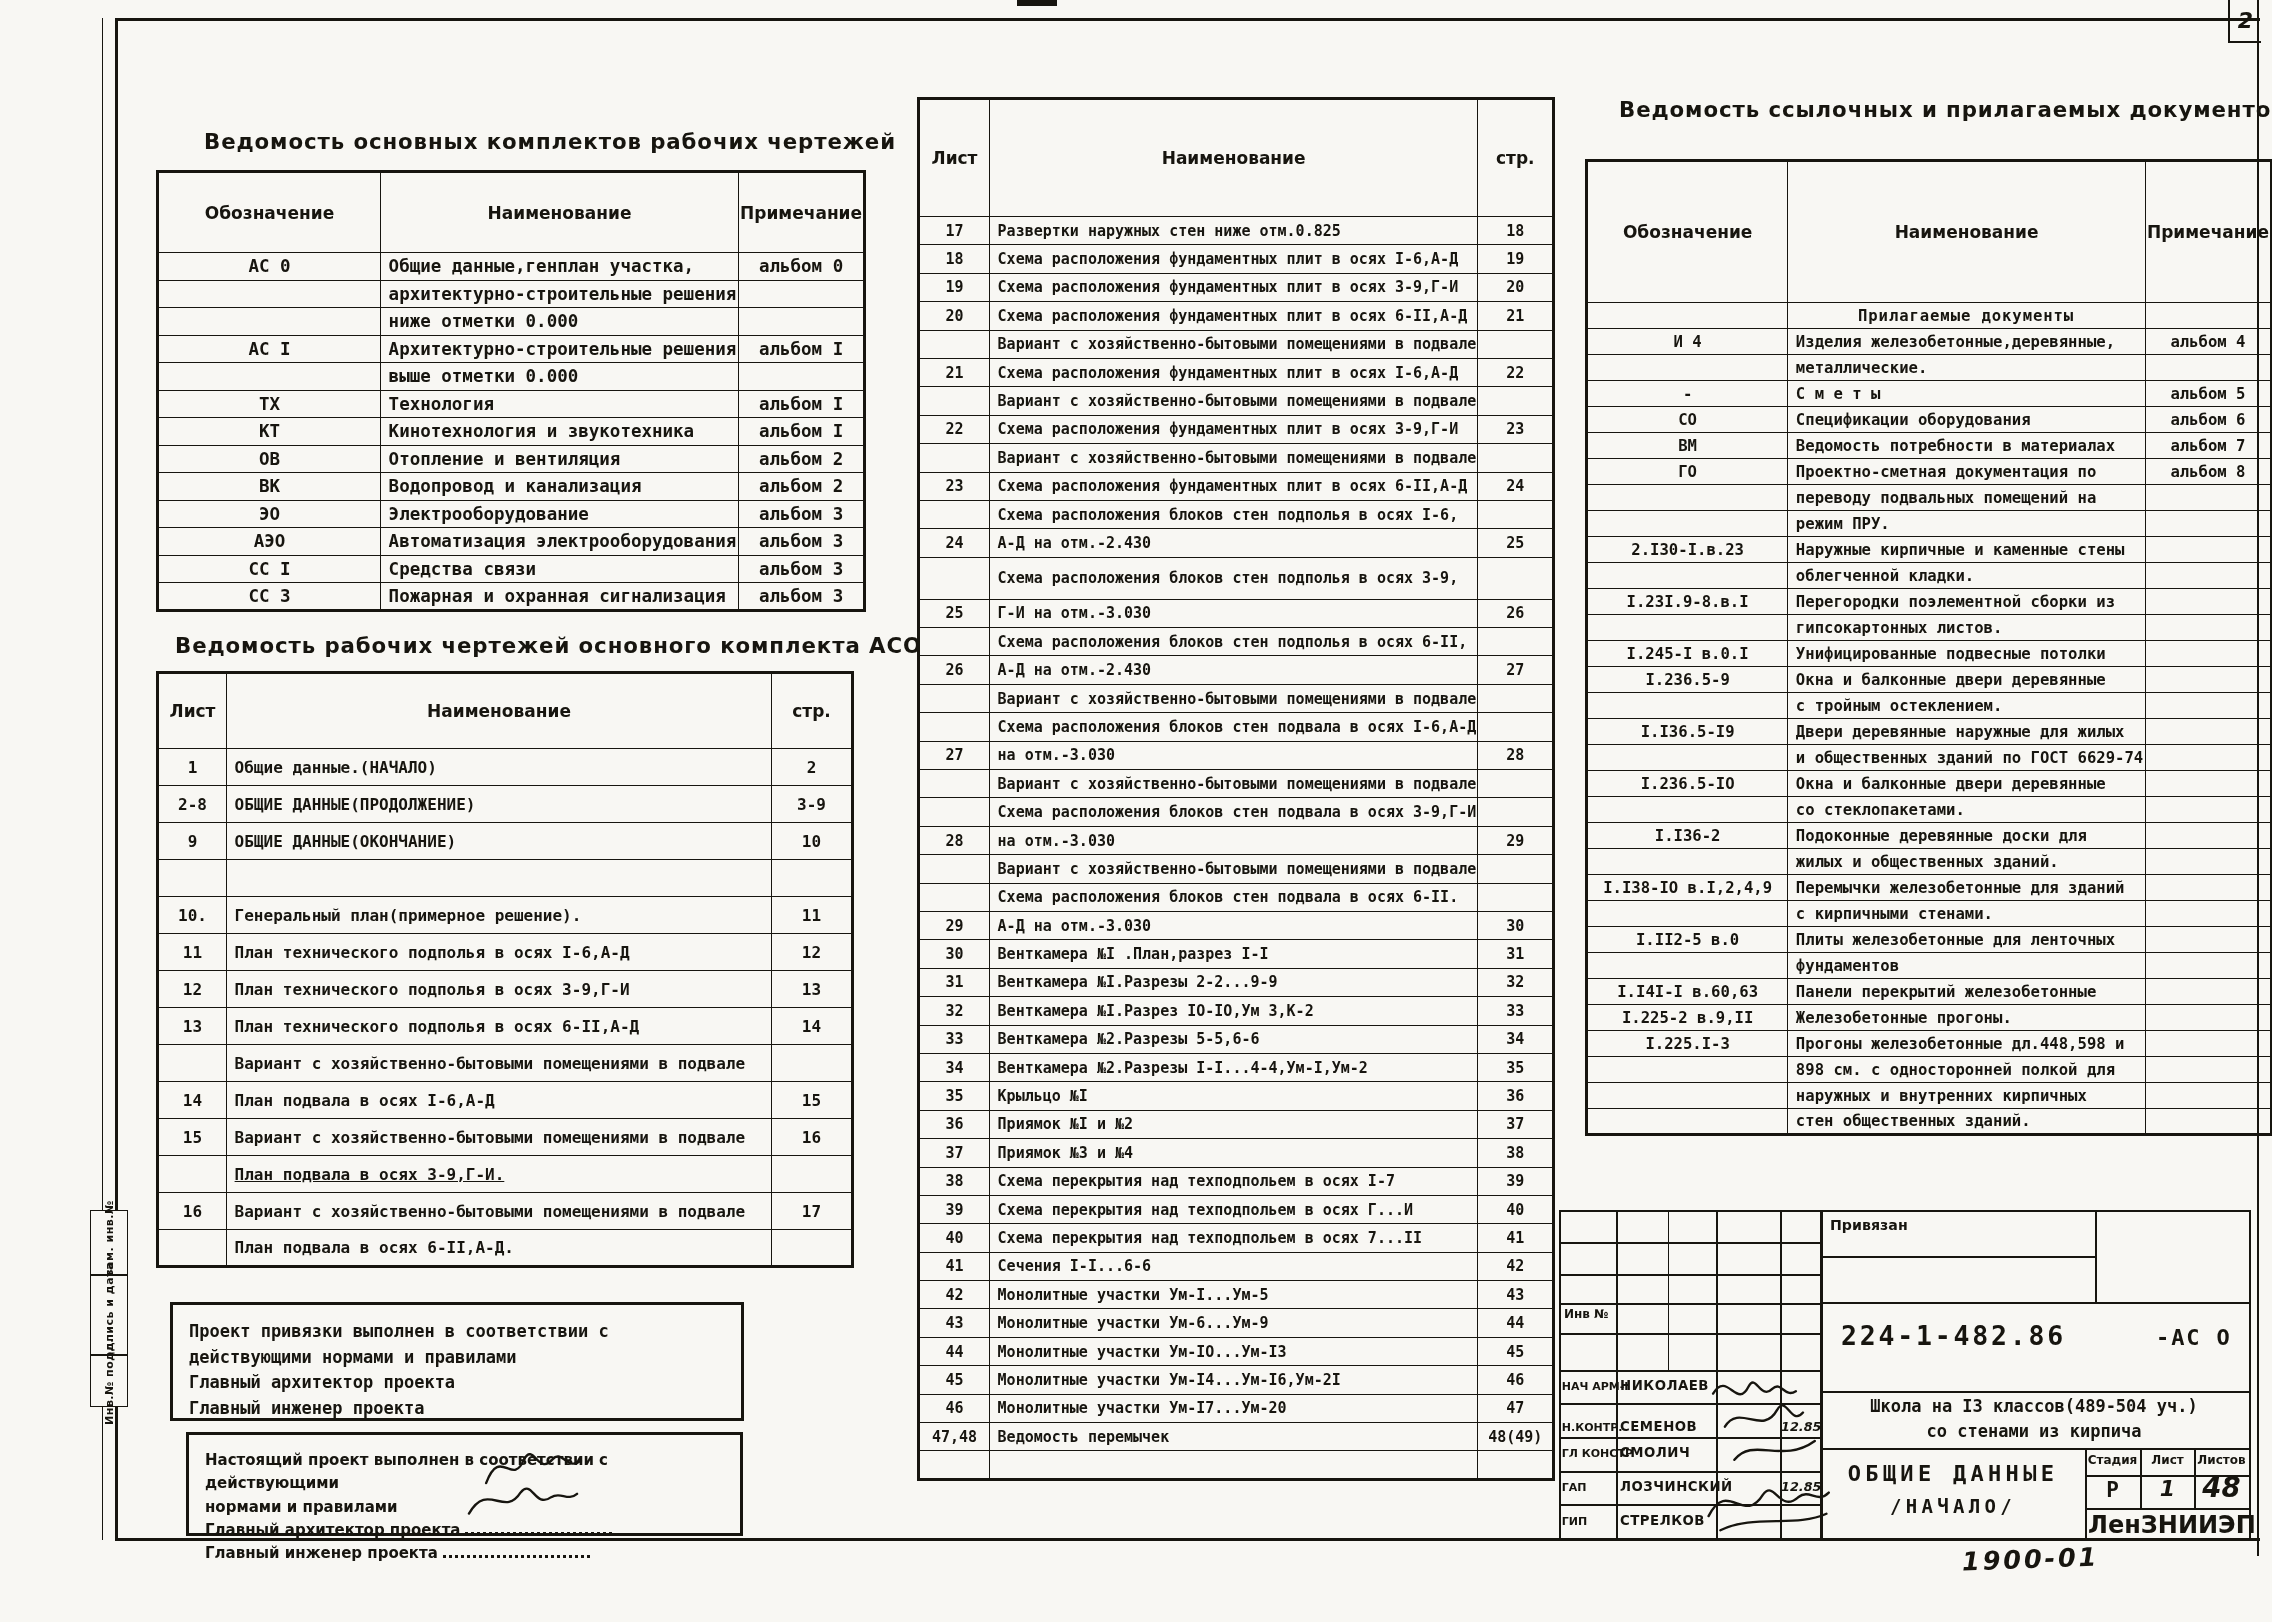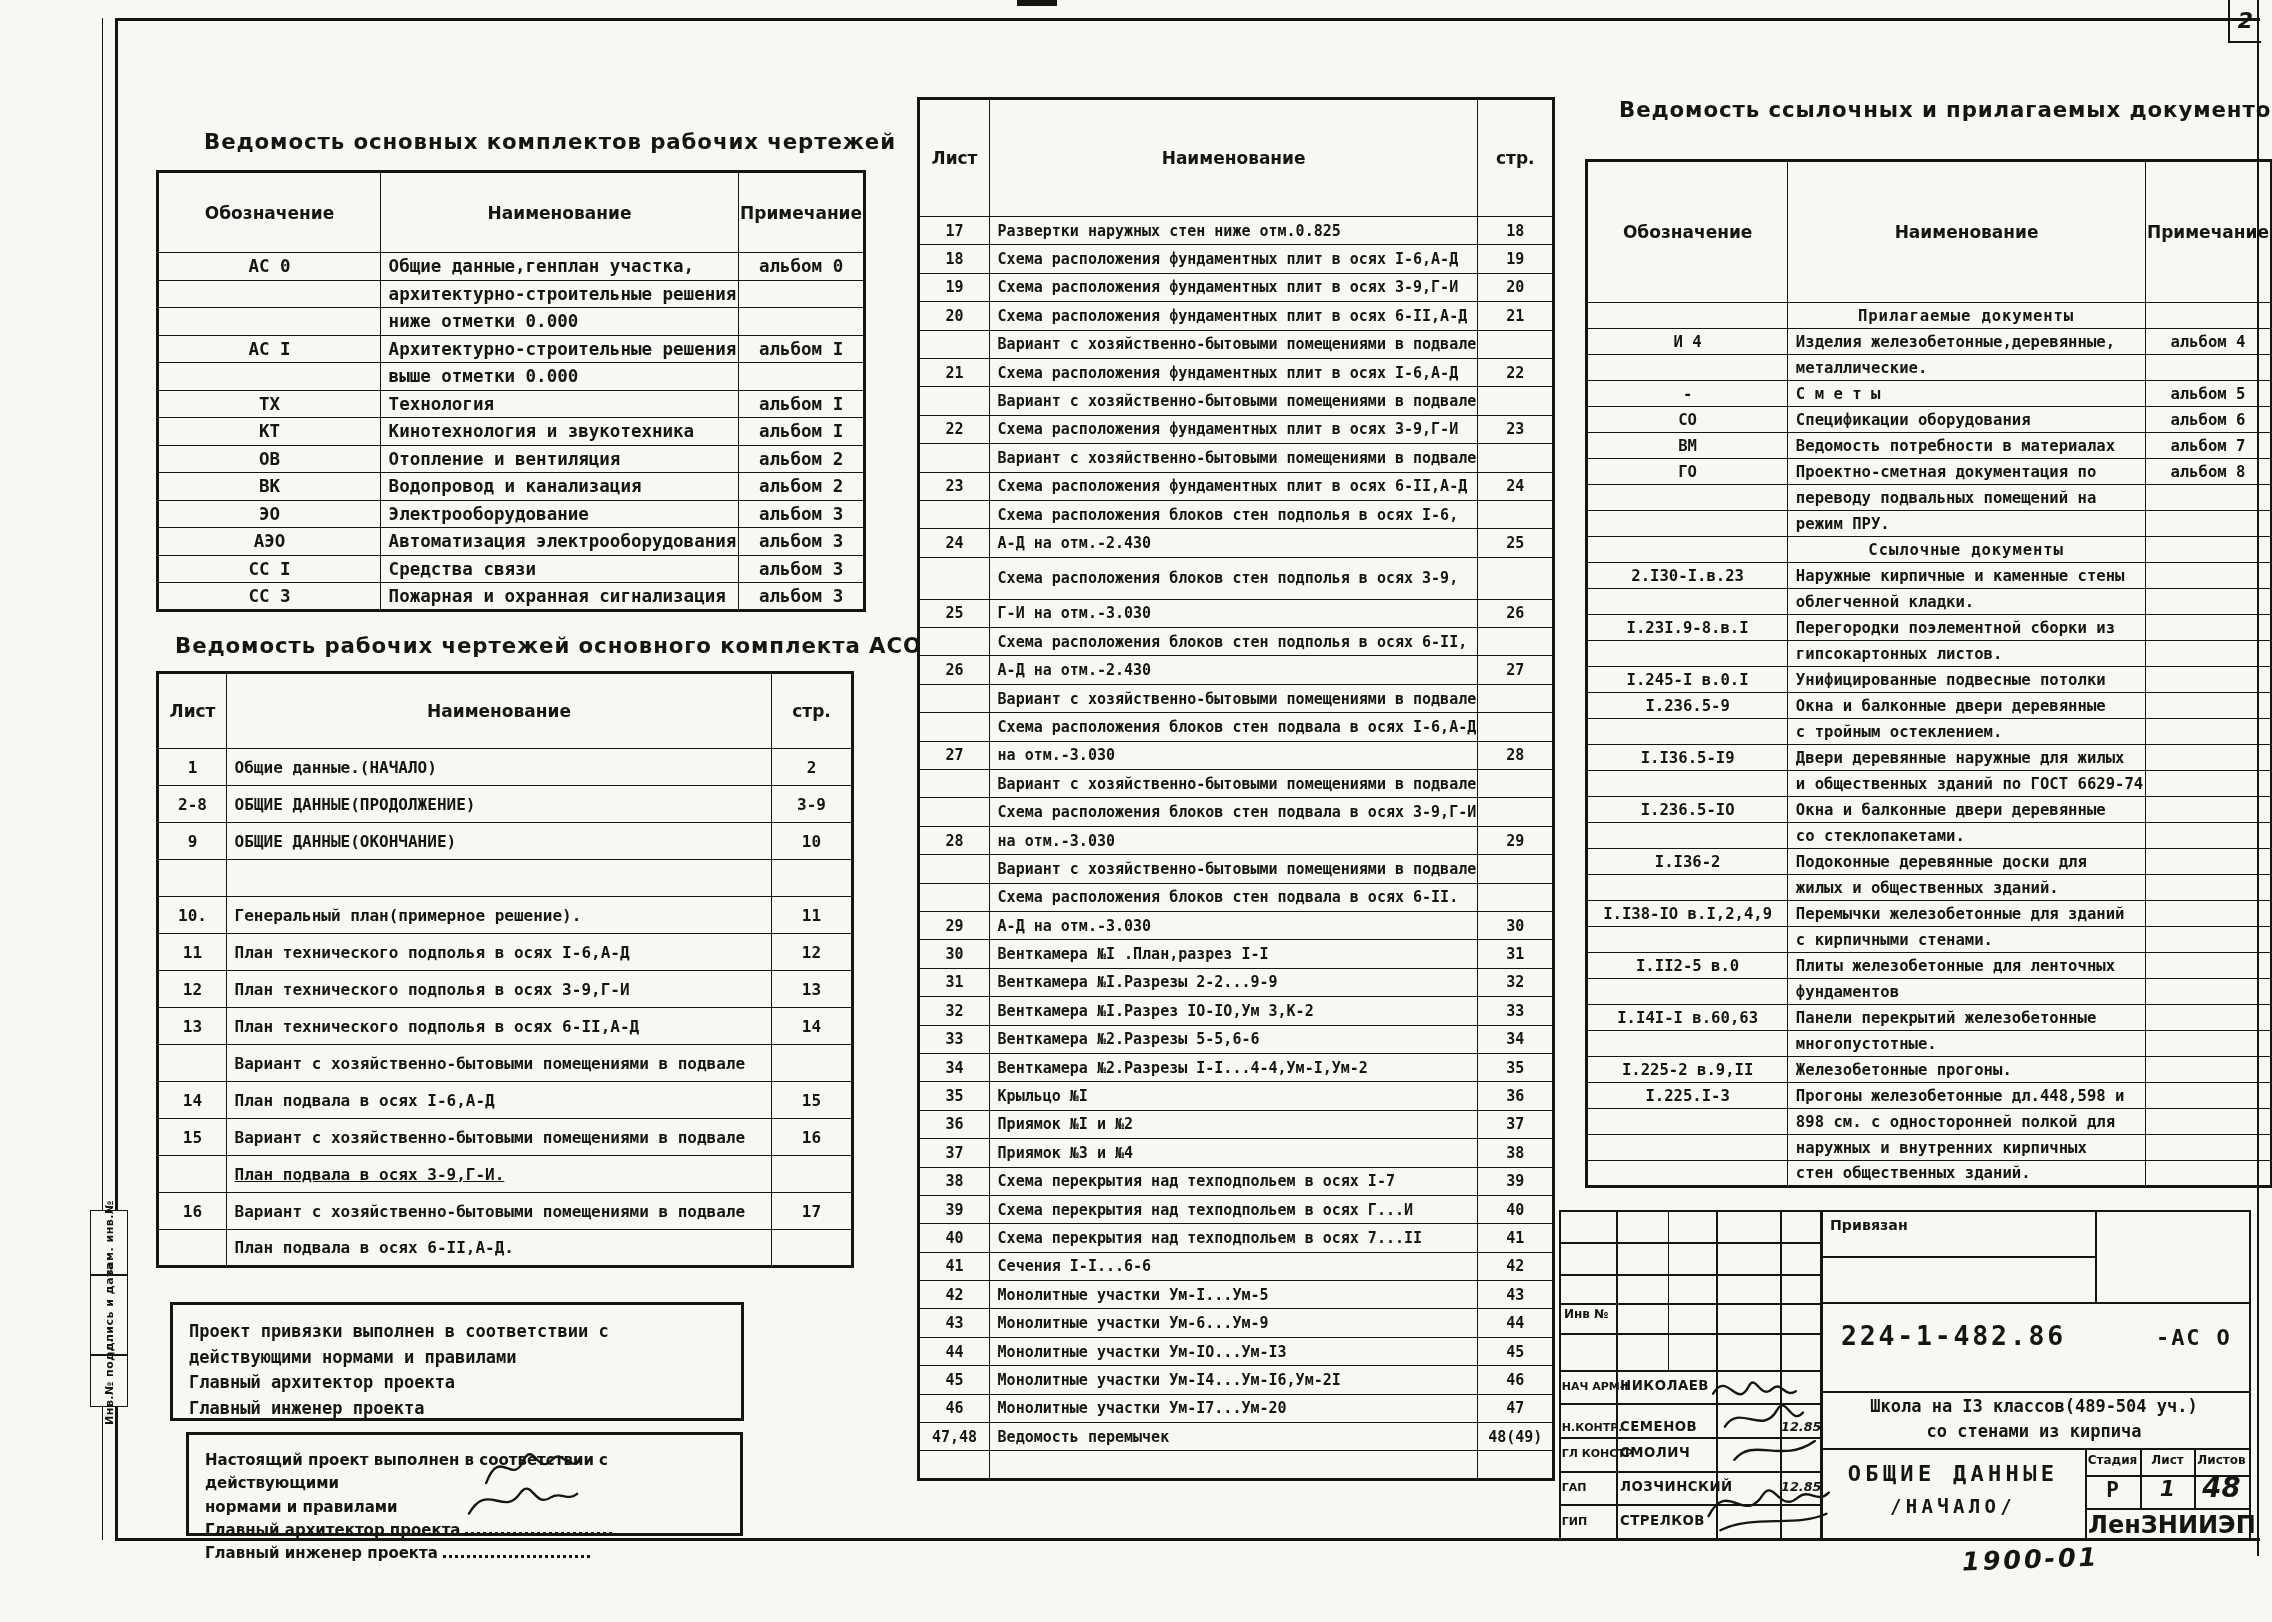--- a/index.html
+++ b/index.html
@@ -547,25 +547,20 @@
           <tr style="height: 26px;">
             <td class="c0"></td>
             <td class="c1">переводу подвальных помещений на</td>
             <td class="c2"></td>
           </tr>
           <tr style="height: 26px;">
             <td class="c0"></td>
             <td class="c1">режим ПРУ.</td>
             <td class="c2"></td>
           </tr>
-          <tr class="center" style="height: 26px;">
-            <td class="c0"></td>
-            <td class="c1">Ссылочные документы</td>
-            <td class="c2"></td>
-          </tr>
           <tr style="height: 26px;">
             <td class="c0">2.I30-I.в.23</td>
             <td class="c1">Наружные кирпичные и каменные стены</td>
             <td class="c2"></td>
           </tr>
           <tr style="height: 26px;">
             <td class="c0"></td>
             <td class="c1">облегченной кладки.</td>
             <td class="c2"></td>
           </tr>
@@ -640,25 +635,20 @@
             <td class="c2"></td>
           </tr>
           <tr style="height: 26px;">
             <td class="c0"></td>
             <td class="c1">фундаментов</td>
             <td class="c2"></td>
           </tr>
           <tr style="height: 26px;">
             <td class="c0">I.I4I-I в.60,63</td>
             <td class="c1">Панели перекрытий железобетонные</td>
-            <td class="c2"></td>
-          </tr>
-          <tr style="height: 26px;">
-            <td class="c0"></td>
-            <td class="c1">многопустотные.</td>
             <td class="c2"></td>
           </tr>
           <tr style="height: 26px;">
             <td class="c0">I.225-2 в.9,II</td>
             <td class="c1">Железобетонные прогоны.</td>
             <td class="c2"></td>
           </tr>
           <tr style="height: 26px;">
             <td class="c0">I.225.I-3</td>
             <td class="c1">Прогоны железобетонные дл.448,598 и</td>

